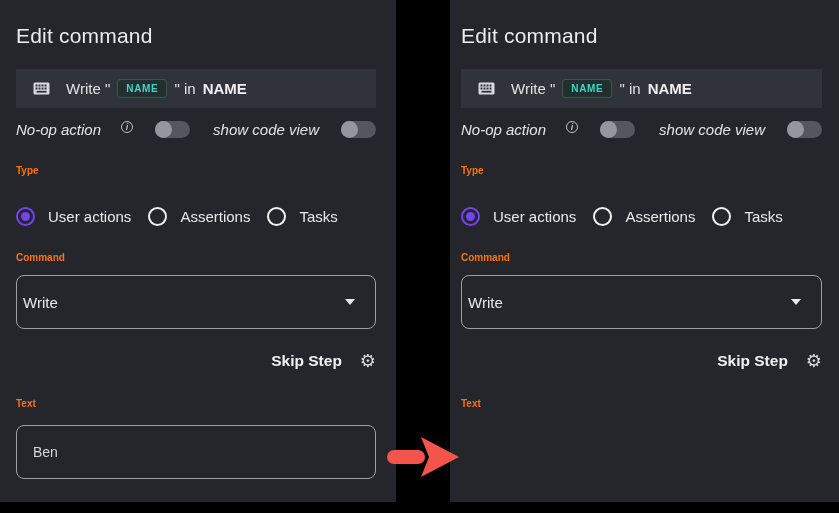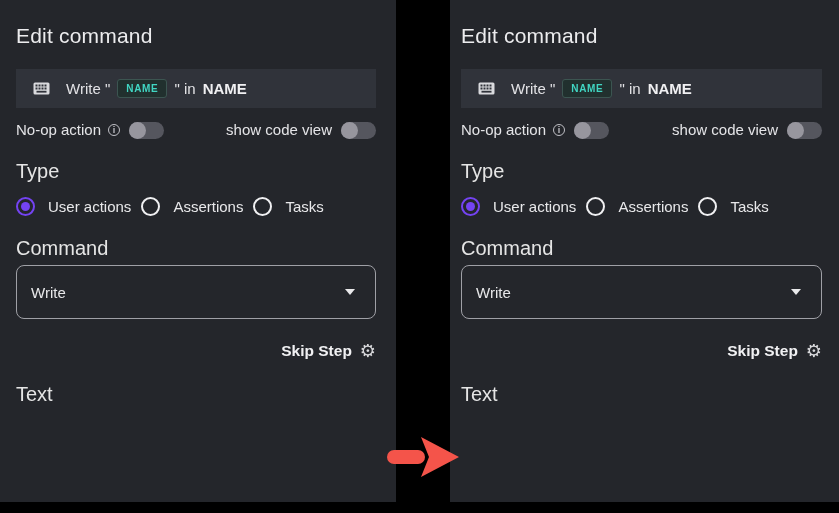--- a/index.html
+++ b/index.html
@@ -26,62 +26,62 @@
   .kbd-icon{display:inline-flex;margin-right:16px;flex:0 0 auto;}
   .summary-text{font-size:15px;color:#e2e2e5;white-space:nowrap;display:flex;align-items:center;gap:7px;}
   .param-badge{
     display:inline-block;background:#21302e;border:1px solid #3c5551;border-radius:3px;
     color:#41d6c3;font-size:10px;font-weight:700;letter-spacing:.7px;
     padding:4px 8px 3px 8px;line-height:10px;
   }
   .summary-target{font-weight:700;color:#f0f0f2;}
 
   .toggles-row{margin-top:13px;height:18px;display:flex;align-items:center;justify-content:space-between;}
-  .toggle-group{display:flex;align-items:center;gap:9px;}
+  .toggle-group{display:flex;align-items:flex-start;gap:22px;font-style:italic;}
   .toggle-label{font-size:15px;color:#e4e4e7;line-height:18px;}
   .info-icon{
     width:12px;height:12px;border:1.4px solid #bfbfc5;border-radius:50%;
     display:inline-flex;align-items:center;justify-content:center;
     font-size:9px;color:#bfbfc5;font-weight:700;box-sizing:border-box;line-height:1;
     margin-left:-2px;
   }
   .toggle{
     position:relative;width:35px;height:17px;border-radius:9px;background:#55565e;flex:0 0 auto;
   }
   .toggle .knob{
     position:absolute;left:0;top:0;width:17px;height:17px;border-radius:50%;background:#97969e;
   }
 
-  .section-label{margin-top:24px;font-size:20px;line-height:16px;font-weight:400;color:#e5e5e5;}
-
-  .radio-row{margin-top:17px;height:20px;display:flex;align-items:center;gap:10px;}
+  .section-label{margin-top:24px;font-size:10px;line-height:16px;font-weight:700;color:#f97316;}
+
+  .radio-row{margin-top:27px;height:20px;display:flex;align-items:center;gap:17px;}
   .radio-option{display:flex;align-items:center;gap:13px;}
   .radio{
     width:19px;height:19px;border-radius:50%;border:2px solid #f0f0f2;box-sizing:border-box;
     position:relative;flex:0 0 auto;
   }
   .radio.selected{border-color:#7443f2;}
   .radio.selected::after{
     content:"";position:absolute;left:50%;top:50%;width:9px;height:9px;margin:-4.5px 0 0 -4.5px;
     border-radius:50%;background:#7443f2;
   }
   .radio-label{font-size:15px;color:#e8e8ea;}
 
   .select-box{
     margin-top:9px;height:54px;border:1px solid #9fa0a6;border-radius:8px;
     display:flex;align-items:center;justify-content:space-between;
-    padding:0 20px 0 14px;box-sizing:border-box;
+    padding:0 20px 0 6px;box-sizing:border-box;
   }
   .select-value{font-size:15px;color:#e8e8ea;}
   .caret-down{
     width:0;height:0;border-left:5.5px solid transparent;border-right:5.5px solid transparent;
     border-top:6px solid #e9e9eb;
   }
 
-  .skip-row{margin-top:21px;height:22px;display:flex;align-items:center;justify-content:flex-end;gap:8px;}
+  .skip-row{margin-top:21px;height:22px;display:flex;align-items:center;justify-content:flex-end;gap:18px;}
   .skip-label{font-size:15.5px;font-weight:700;color:#f1f1f3;}
   .gear-icon{font-family:"DejaVu Sans",sans-serif;font-size:18px;line-height:18px;color:#d9d9dc;}
 
   .text-label{}
   .text-input{
     margin-top:13px;width:100%;height:54px;border:1px solid #9fa0a6;border-radius:8px;
     background:transparent;color:#d6d6d9;font-size:14px;padding:0 16px;box-sizing:border-box;
     font-family:"Liberation Sans","DejaVu Sans",sans-serif;outline:none;
   }
 
@@ -157,20 +157,21 @@
     <span class="select-value">Write</span>
     <span class="caret-down"></span>
   </div>
 
   <div class="skip-row">
     <span class="skip-label">Skip Step</span>
     <span class="gear-icon">⚙</span>
   </div>
 
   <div class="section-label text-label">Text</div>
+  <input class="text-input" type="text" value="Ben" style="">
 </div>
 
 <div class="panel right">
   <div class="panel-title">Edit command</div>
 
   <div class="summary-bar">
     <span class="kbd-icon">
       <svg width="17" height="13" viewBox="0 0 17 13">
           <rect x="0.5" y="0.5" width="16" height="12" rx="1.5" fill="#d9dadd"></rect>
           <g fill="#30333a">

